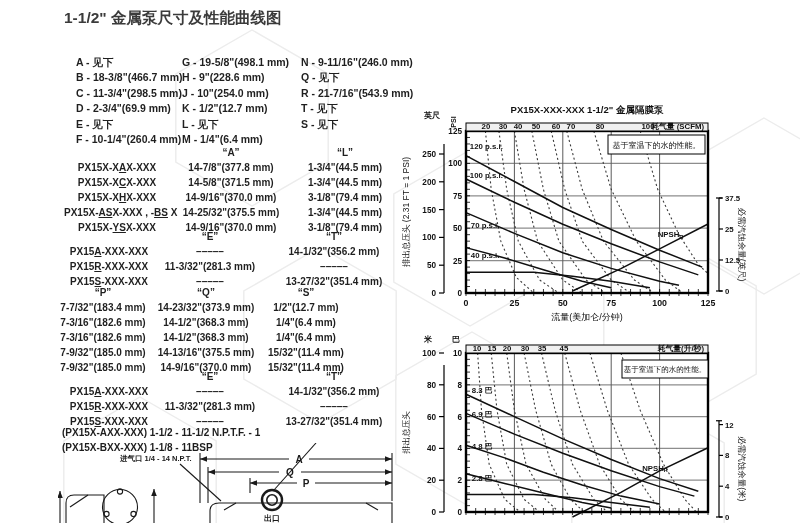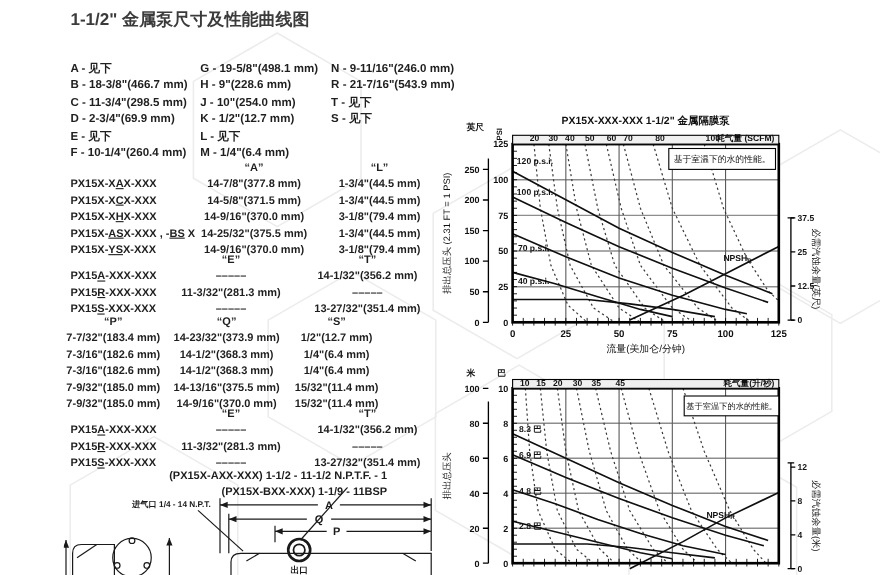--- a/index.html
+++ b/index.html
@@ -2,31 +2,31 @@
 <html><head>
 <meta charset="utf-8">
 <style>
   html,body{margin:0;padding:0}
   body{width:800px;height:523px;overflow:hidden;background:#fff;position:relative;
        font-family:"Liberation Sans",sans-serif;color:#1d1d1d}
   #hexbg{position:absolute;left:0;top:0;z-index:0}
   h1{position:absolute;left:64px;top:8px;margin:0;font-size:15.5px;font-weight:bold;color:#3b3b3b;z-index:1}
   .dims{position:absolute;left:64px;top:55px;font-size:10.5px;font-weight:bold;line-height:15.4px;color:#1f1f1f;z-index:1}
   .dims .col{position:absolute;top:0;white-space:nowrap}
-  .dims .c1{left:0}.dims .c2{left:118px}.dims .c3{left:237px}
+  .dims .c1{left:12px}.dims .c2{left:118px}.dims .c3{left:237px}
   .tbl{position:absolute;display:grid;font-size:10px;font-weight:bold;color:#1f1f1f;line-height:15px;z-index:1}
   .tbl .h{text-align:center}
-  .tbl .m{text-align:left;white-space:nowrap}
+  .tbl .m{text-align:center;white-space:nowrap}
   .tbl .v{text-align:center;white-space:nowrap}
   .u{text-decoration:underline;text-underline-offset:1px}
   #tal{left:64px;top:145px;grid-template-columns:106px 122px 106px}
   #tet{left:64px;top:229px;grid-template-columns:90px 112px 136px}
   #tpqs{left:52px;top:285px;grid-template-columns:102px 104px 96px}
   #tet2{left:64px;top:369px;grid-template-columns:90px 112px 136px}
-  #npt{position:absolute;left:62px;top:426px;width:290px;text-align:right;font-size:10px;
+  #npt{position:absolute;left:62px;top:426px;width:290px;text-align:left;font-size:10px;
        font-weight:bold;line-height:14.5px;white-space:nowrap;z-index:1}
   svg text{font-family:"Liberation Sans",sans-serif}
   #c1{position:absolute;left:398px;top:98px;z-index:1}
   #c2{position:absolute;left:398px;top:323px;z-index:1}
   #draw{position:absolute;left:58px;top:443px;z-index:1}
 </style>
 </head>
 <body>
 
 <svg id="hexbg" width="800" height="523">
@@ -54,20 +54,21 @@
   <div class="col c2">
     <div>G - 19-5/8"(498.1 mm)</div>
     <div>H - 9"(228.6 mm)</div>
     <div>J - 10"(254.0 mm)</div>
     <div>K - 1/2"(12.7 mm)</div>
     <div>L - 见下</div>
     <div>M - 1/4"(6.4 mm)</div>
   </div>
   <div class="col c3">
     <div>N - 9-11/16"(246.0 mm)</div>
+    <div>Q - 见下</div>
     <div>R - 21-7/16"(543.9 mm)</div>
     <div>T - 见下</div>
     <div>S - 见下</div>
   </div>
 </div>
 
 <div id="tal" class="tbl">
   <span class="h"></span>
   <span class="h">“A”</span>
   <span class="h">“L”</span>
@@ -146,21 +147,21 @@
   <span class="v">11-3/32"(281.3 mm)</span>
   <span class="v">–––––</span>
 
   <span class="m"><span>PX15</span><span class="u">S</span><span>-XXX-XXX</span></span>
   <span class="v">–––––</span>
   <span class="v">13-27/32"(351.4 mm)</span>
 </div>
 
 <div id="npt">
   <div>(PX15X-AXX-XXX) 1-1/2 - 11-1/2 N.P.T.F. - 1</div>
-  <div>(PX15X-BXX-XXX) 1-1/9 - 11BSP</div>
+  <div>(PX15X-BXX-XXX) 1-1/8 - 11BSP</div>
 </div>
 
 <svg id="draw" width="342" height="80" viewBox="0 0 342 80">
   <g stroke="#1a1a1a" stroke-width="1.1" fill="none">
     <line x1="258" y1="0" x2="216" y2="47"></line>
     <line x1="122" y1="21" x2="163" y2="58"></line>
     <line x1="142" y1="16" x2="231" y2="16"></line>
       <line x1="251" y1="16" x2="334" y2="16"></line>
     <line x1="142" y1="10" x2="142" y2="60"></line>
       <line x1="334" y1="10" x2="334" y2="58"></line>

